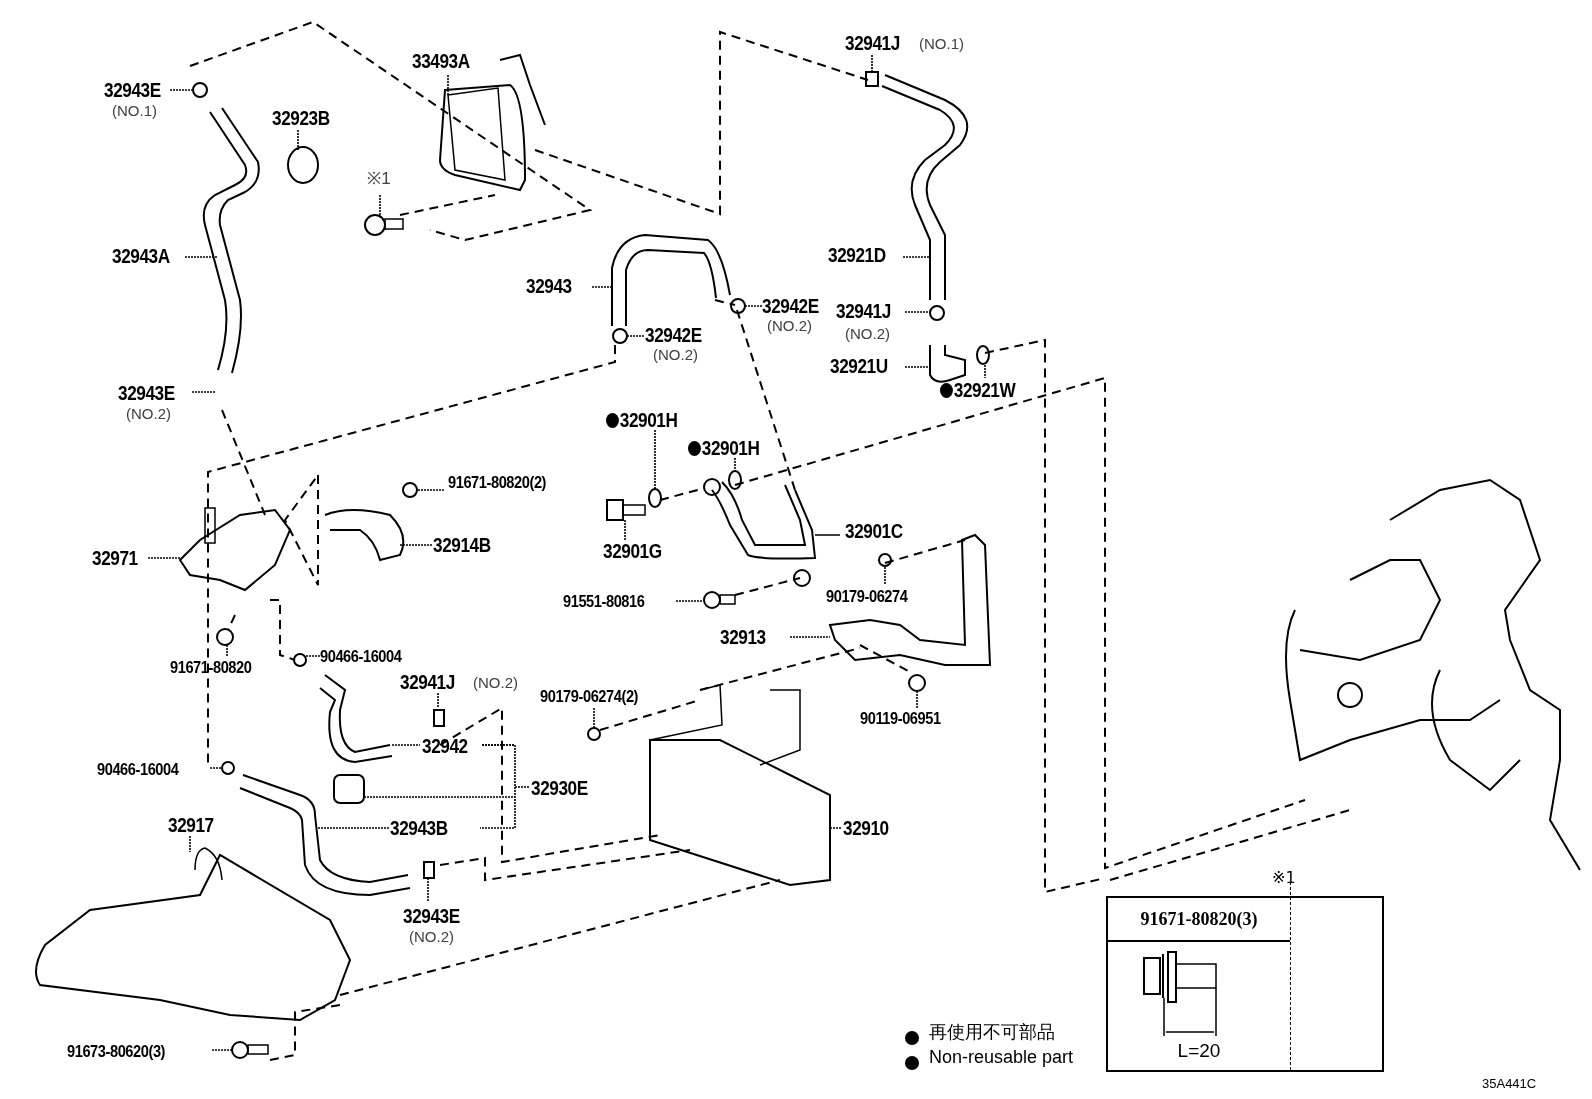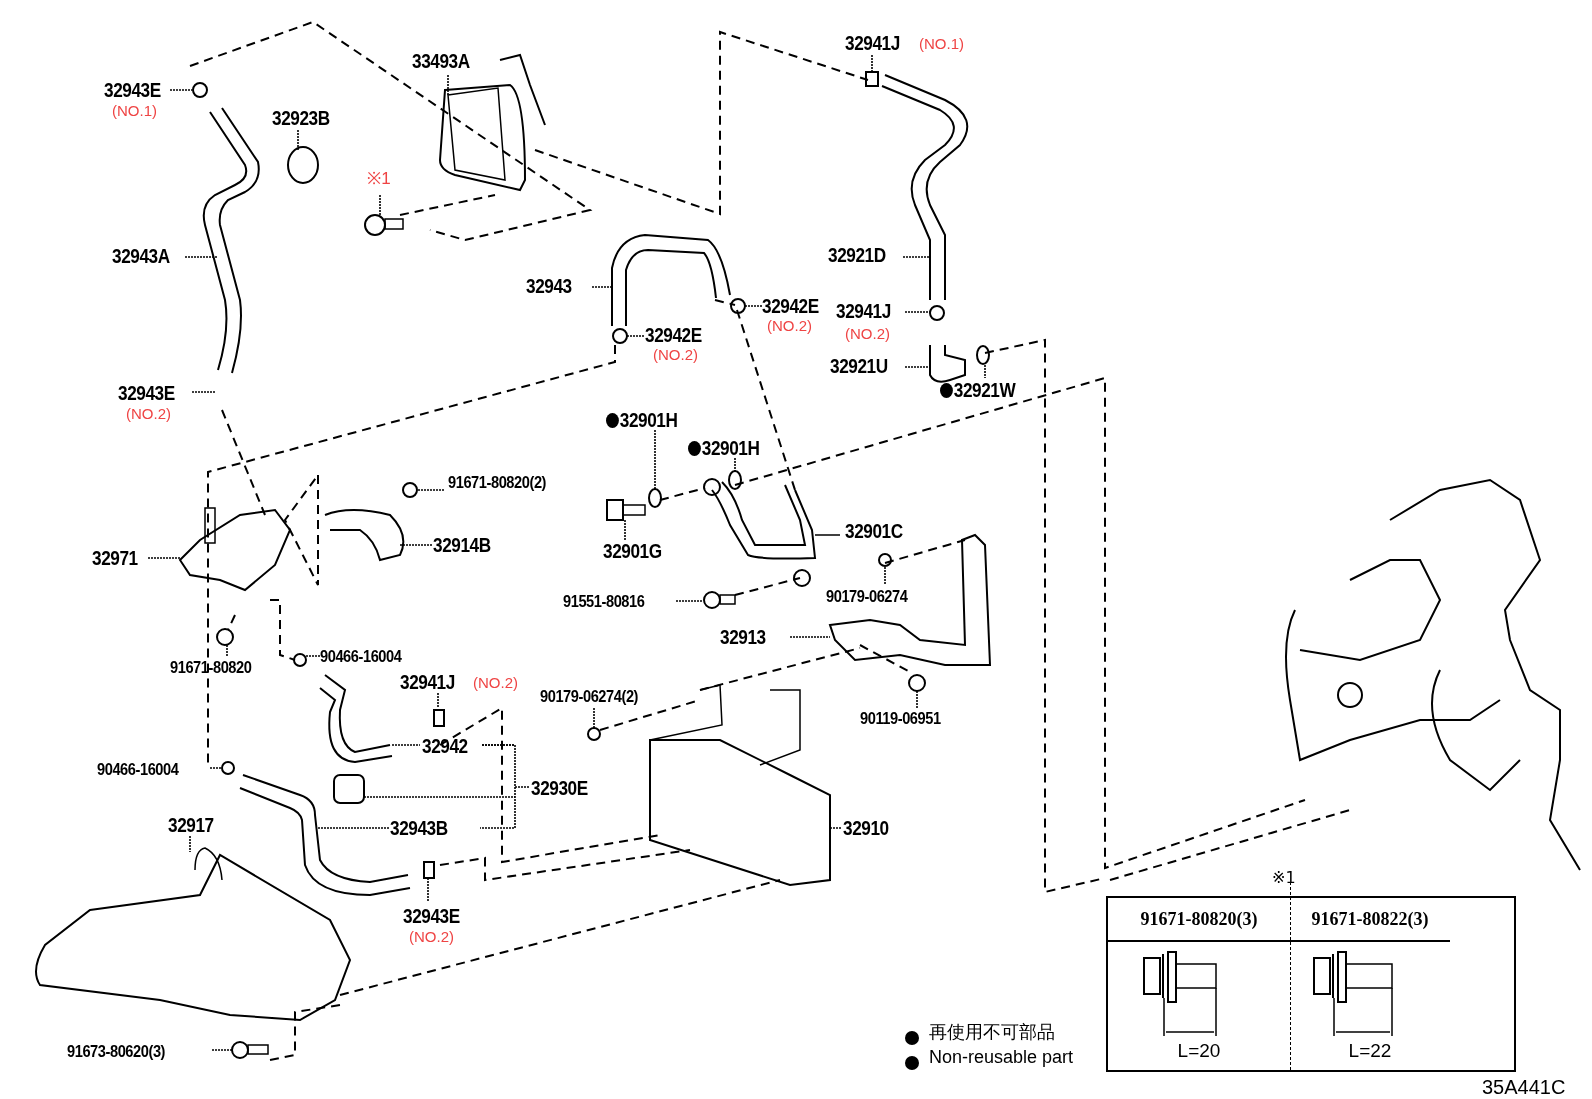--- a/index.html
+++ b/index.html
@@ -1,35 +1,35 @@
 <!DOCTYPE html>
 <html><head>
 <meta charset="utf-8">
 <style>
   html,body{margin:0;padding:0;background:#fff;}
   body{width:1592px;height:1099px;position:relative;overflow:hidden;font-family:"DejaVu Sans Condensed","DejaVu Sans",sans-serif;}
   #stage{position:absolute;left:0;top:0;width:1592px;height:1099px;}
   .lbl{position:absolute;font-family:"Liberation Sans",sans-serif;font-weight:bold;font-size:20px;color:#000;white-space:nowrap;letter-spacing:-0.5px;transform:scaleX(0.86);transform-origin:left center;line-height:1;}
   .lbl.small{font-size:17px;}
-  .sub{position:absolute;font-family:"Liberation Sans",sans-serif;font-size:15px;color:#ef4444;white-space:nowrap;line-height:1;}
+  .sub{position:absolute;font-family:"Liberation Sans",sans-serif;font-size:15px;color:#404040;white-space:nowrap;line-height:1;}
   .dot{display:inline-block;width:15px;height:15px;border-radius:50%;background:#000;margin-right:1px;vertical-align:-1px;}
   svg line,svg path,svg polyline,svg polygon,svg rect,svg circle,svg ellipse{fill:none;stroke:#000;stroke-width:2;}
   svg .dash{stroke-dasharray:9 6;stroke-width:2;}
   svg .lead{stroke-width:1.6;stroke-dasharray:2 1;}
   svg .thin{stroke-width:1.5;}
-  #table{position:absolute;left:1106px;top:896px;width:410px;height:176px;border:2px solid #000;box-sizing:border-box;}
+  #table{position:absolute;left:1106px;top:896px;width:278px;height:176px;border:2px solid #000;box-sizing:border-box;}
   #table .col{position:absolute;top:0;height:100%;}
   #table .hdr{position:absolute;top:0;left:0;right:0;height:42px;border-bottom:2px solid #000;display:flex;align-items:center;justify-content:center;font-family:"Liberation Serif",serif;font-weight:bold;font-size:18px;}
   #table .len{position:absolute;bottom:8px;left:0;right:0;text-align:center;font-family:"Liberation Sans",sans-serif;font-size:19px;margin-top:19px;}
   #table .divider{position:absolute;left:182px;top:-16px;bottom:0;border-left:1.5px dashed #000;}
   #ref-mark{position:absolute;left:1272px;top:868px;font-family:"DejaVu Sans",sans-serif;font-size:16px;}
   #legend{position:absolute;left:905px;top:1020px;font-family:"Liberation Sans",sans-serif;font-size:18px;line-height:25px;}
   #legend .row{display:flex;align-items:flex-end;}
   #legend .dot{width:14px;height:14px;margin-right:10px;}
-  #diagram-code{position:absolute;left:1482px;top:1076px;font-family:"Liberation Sans",sans-serif;font-size:20px;}
+  #diagram-code{position:absolute;left:1482px;top:1076px;font-family:"Liberation Sans",sans-serif;font-size:13px;}
 </style>
 </head>
 <body>
 
 <div id="stage">
 <svg width="1592" height="1099" viewBox="0 0 1592 1099">
 
   <polyline class="dash" points="190,66 313,22 590,210 465,240 430,230"></polyline>
   <polyline class="dash" points="535,150 720,214 720,32 868,80"></polyline>
   <polyline class="dash" points="400,215 495,195"></polyline>
@@ -222,33 +222,20 @@
       <rect x="36" y="60" width="16" height="36"></rect>
       <line x1="55" y1="56" x2="55" y2="100"></line>
       <rect x="60" y="54" width="8" height="50"></rect>
       <rect x="68" y="66" width="40" height="24" class="thin"></rect>
       <line x1="56" y1="100" x2="56" y2="138" class="thin"></line>
       <line x1="108" y1="90" x2="108" y2="138" class="thin"></line>
       <line x1="58" y1="134" x2="106" y2="134" class="thin"></line>
     </svg>
     <div class="len">L=20</div>
   </div>
-  <div class="col" style="left:182px;width:160px;">
-    <div class="hdr">91671-80822(3)</div>
-    <svg width="160" height="176" style="position:absolute;left:0;top:0;">
-      <rect x="24" y="60" width="16" height="36"></rect>
-      <line x1="43" y1="56" x2="43" y2="100"></line>
-      <rect x="48" y="54" width="8" height="50"></rect>
-      <rect x="56" y="66" width="46" height="24" class="thin"></rect>
-      <line x1="44" y1="100" x2="44" y2="138" class="thin"></line>
-      <line x1="102" y1="90" x2="102" y2="138" class="thin"></line>
-      <line x1="46" y1="134" x2="100" y2="134" class="thin"></line>
-    </svg>
-    <div class="len">L=22</div>
-  </div>
 </div>
 
 
 <div id="legend">
   <div class="row">
         <span class="dot"></span>
         <span>再使用不可部品</span>
       </div>
   <div class="row">
         <span class="dot"></span>

